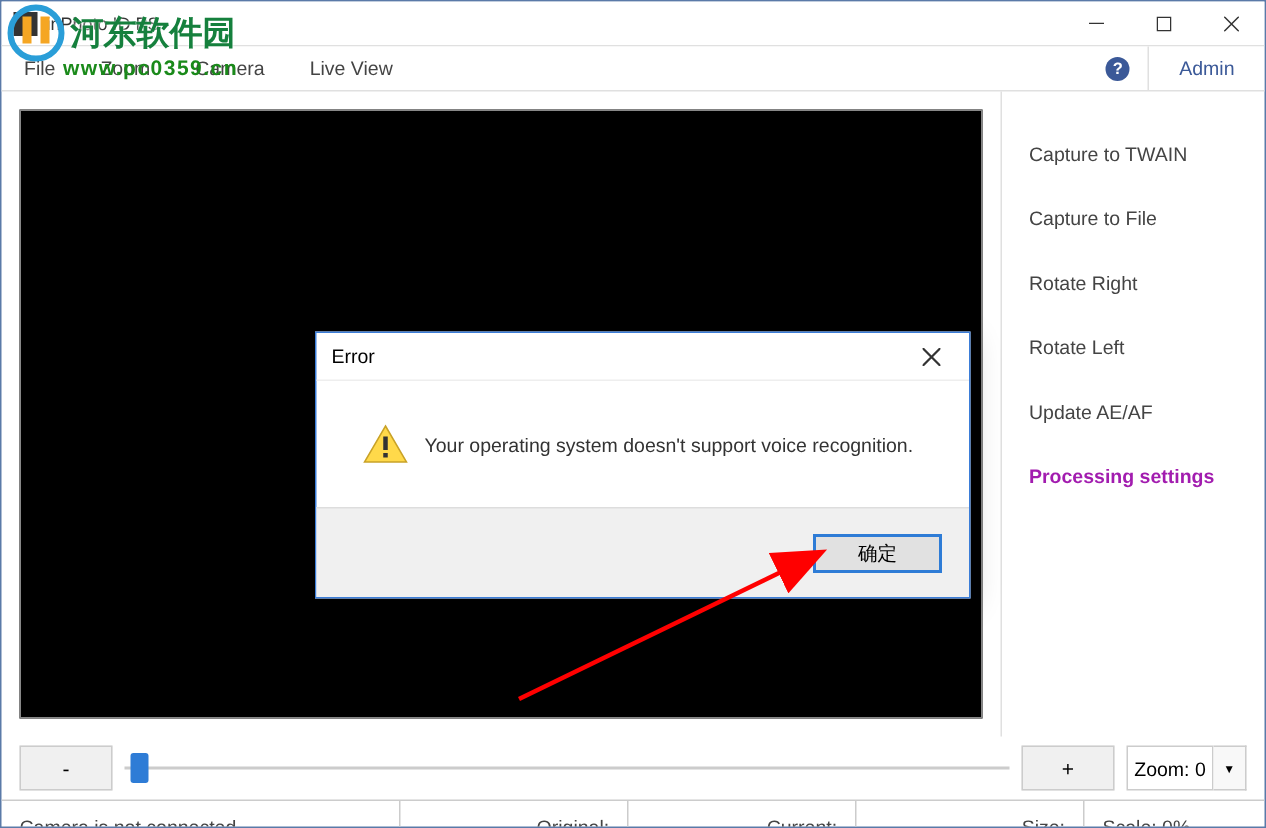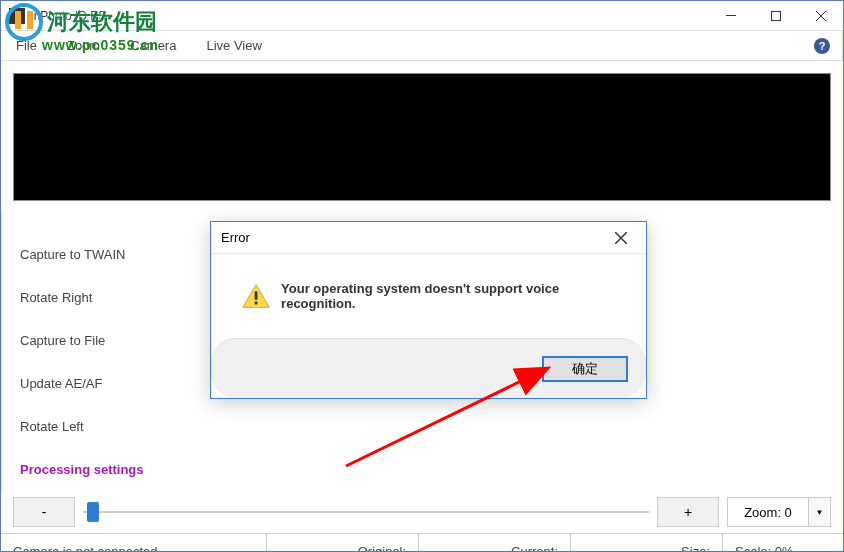--- a/index.html
+++ b/index.html
@@ -11,34 +11,34 @@
 .titlebar .win-controls { display: flex; height: 100%; }
 .titlebar .win-btn { width: 45px; height: 100%; display: flex; align-items: center; justify-content: center; font-size: 12px; color: #333; }
 
 .menubar { height: 30px; display: flex; align-items: center; background: #fff; border-bottom: 1px solid #e0e0e0; }
 .menubar .menu-item { padding: 0 15px; font-size: 13px; color: #444; height: 100%; display: flex; align-items: center; cursor: pointer; }
 .menubar .spacer { flex: 1; }
 .menubar .help-icon { width: 16px; height: 16px; border-radius: 50%; background: #3b5998; color: #fff; display: flex; align-items: center; justify-content: center; font-size: 11px; font-weight: bold; margin-right: 12px; }
 .menubar .divider { width: 1px; height: 100%; background: #e0e0e0; }
 .menubar .admin { padding: 0 20px; font-size: 13px; color: #3b5998; height: 100%; display: flex; align-items: center; }
 
-.main { display: flex; height: 430px; flex-direction: column; }
+.main { display: flex; height: 430px; }
 .preview-area { flex: 1; padding: 12px; display: flex; flex-direction: column; }
 .preview { flex: 1; background: #000; border: 1px solid #888; }
 
 .side-panel { width: 176px; padding-top: 20px; border-left: 1px solid #e0e0e0; }
 .side-item { padding: 14px 18px; font-size: 13px; color: #444; cursor: pointer; }
 .side-item.active { font-weight: bold; color: #a21caf; }
 
 .zoom-row { height: 42px; display: flex; align-items: center; padding: 6px 12px; gap: 8px; }
 .zoom-btn { width: 62px; height: 30px; background: #f0f0f0; border: 1px solid #ccc; display: flex; align-items: center; justify-content: center; font-size: 14px; cursor: pointer; }
 .slider-wrap { flex: 1; position: relative; height: 30px; display: flex; align-items: center; }
 .slider-track { height: 2px; background: #ccc; width: 100%; }
 .slider-thumb { position: absolute; left: 4px; width: 12px; height: 20px; background: #2e7cd6; border-radius: 2px; }
-.zoom-display { width: 82px; height: 30px; border: 1px solid #ccc; display: flex; align-items: center; justify-content: center; font-size: 13px; background: #fff; }
+.zoom-display { width: 58px; height: 30px; border: 1px solid #ccc; display: flex; align-items: center; justify-content: center; font-size: 13px; background: #fff; }
 .zoom-drop { width: 22px; height: 30px; border: 1px solid #ccc; border-left: none; display: flex; align-items: center; justify-content: center; font-size: 8px; background: #f8f8f8; }
 
 .statusbar { height: 36px; display: flex; border-top: 1px solid #ccc; }
 .status-cell { border-right: 1px solid #ccc; padding: 8px 12px; font-size: 13px; color: #444; display: flex; align-items: center; }
 .status-cell.c1 { flex: 1.9; }
 .status-cell.c2 { flex: 1; justify-content: flex-end; }
 .status-cell.c3 { flex: 1; justify-content: flex-end; }
 .status-cell.c4 { flex: 1; justify-content: flex-end; }
 .status-cell.c5 { width: 120px; border-right: none; }
 
@@ -49,25 +49,25 @@
 .watermark .wm-logo::before { content: ""; position: absolute; left: 6px; top: 4px; width: 6px; height: 18px; background: #f5a623; }
 .watermark .wm-logo::after { content: ""; position: absolute; right: 6px; top: 4px; width: 6px; height: 18px; background: #f5a623; }
 .watermark .wm-text { color: #15803d; text-shadow: 0 0 2px #fff; }
 .watermark .wm-url { color: #1a8a1a; font-size: 14px; font-weight: bold; margin-left: 37px; margin-top: -4px; letter-spacing: 1px; }
 
 
 .dialog { position: absolute; left: 209px; top: 220px; width: 437px; height: 178px; background: #fff; border: 1px solid #3b7dd8; z-index: 10; box-shadow: 0 4px 20px rgba(0,0,0,0.2); }
 .dialog .dlg-title { height: 32px; display: flex; align-items: center; padding: 0 10px; border-bottom: 1px solid #eee; }
 .dialog .dlg-title span { font-size: 13px; flex: 1; }
 .dialog .dlg-close { width: 30px; height: 24px; display: flex; align-items: center; justify-content: center; font-size: 18px; cursor: pointer; }
-.dialog .dlg-body { padding: 20px 30px; display: flex; align-items: center; gap: 10px; height: 84px; font-weight: bold; }
+.dialog .dlg-body { padding: 20px 30px; display: flex; align-items: center; gap: 10px; height: 84px; }
 .dialog .warn-icon { width: 32px; height: 28px; position: relative; }
 .dialog .warn-icon svg { width: 100%; height: 100%; }
 .dialog .dlg-msg { font-size: 13px; color: #333; }
-.dialog .dlg-foot { height: 60px; background: #f0f0f0; display: flex; align-items: center; justify-content: flex-end; padding: 0 18px; border-top: 1px solid #ddd; border-radius: 25px; }
+.dialog .dlg-foot { height: 60px; background: #f0f0f0; display: flex; align-items: center; justify-content: flex-end; padding: 0 18px; border-top: 1px solid #ddd; }
 .dialog .dlg-ok { width: 86px; height: 26px; background: #e1e1e1; border: 2px solid #2e7cd6; font-size: 13px; cursor: pointer; }
 
 
 .arrow { position: absolute; left: 340px; top: 350px; z-index: 20; pointer-events: none; }
 </style>
 </head>
 <body>
 
 <div class="watermark">
   <div class="wm-top">
@@ -100,32 +100,33 @@
 </div>
 
 <div class="menubar">
   <div class="menu-item">File</div>
   <div class="menu-item">Zoom</div>
   <div class="menu-item">Camera</div>
   <div class="menu-item">Live View</div>
   <div class="spacer"></div>
   <div class="help-icon">?</div>
   <div class="divider"></div>
+  <div class="admin">Admin</div>
 </div>
 
 <div class="main">
   <div class="preview-area">
     <div class="preview"></div>
   </div>
   <div class="side-panel">
     <div class="side-item">Capture to TWAIN</div>
+    <div class="side-item">Capture to File</div>
     <div class="side-item">Rotate Right</div>
-    <div class="side-item">Capture to File</div>
+    <div class="side-item">Rotate Left</div>
     <div class="side-item">Update AE/AF</div>
-    <div class="side-item">Rotate Left</div>
     <div class="side-item active">Processing settings</div>
   </div>
 </div>
 
 <div class="zoom-row">
   <div class="zoom-btn">-</div>
   <div class="slider-wrap">
     <div class="slider-track"></div>
     <div class="slider-thumb"></div>
   </div>

